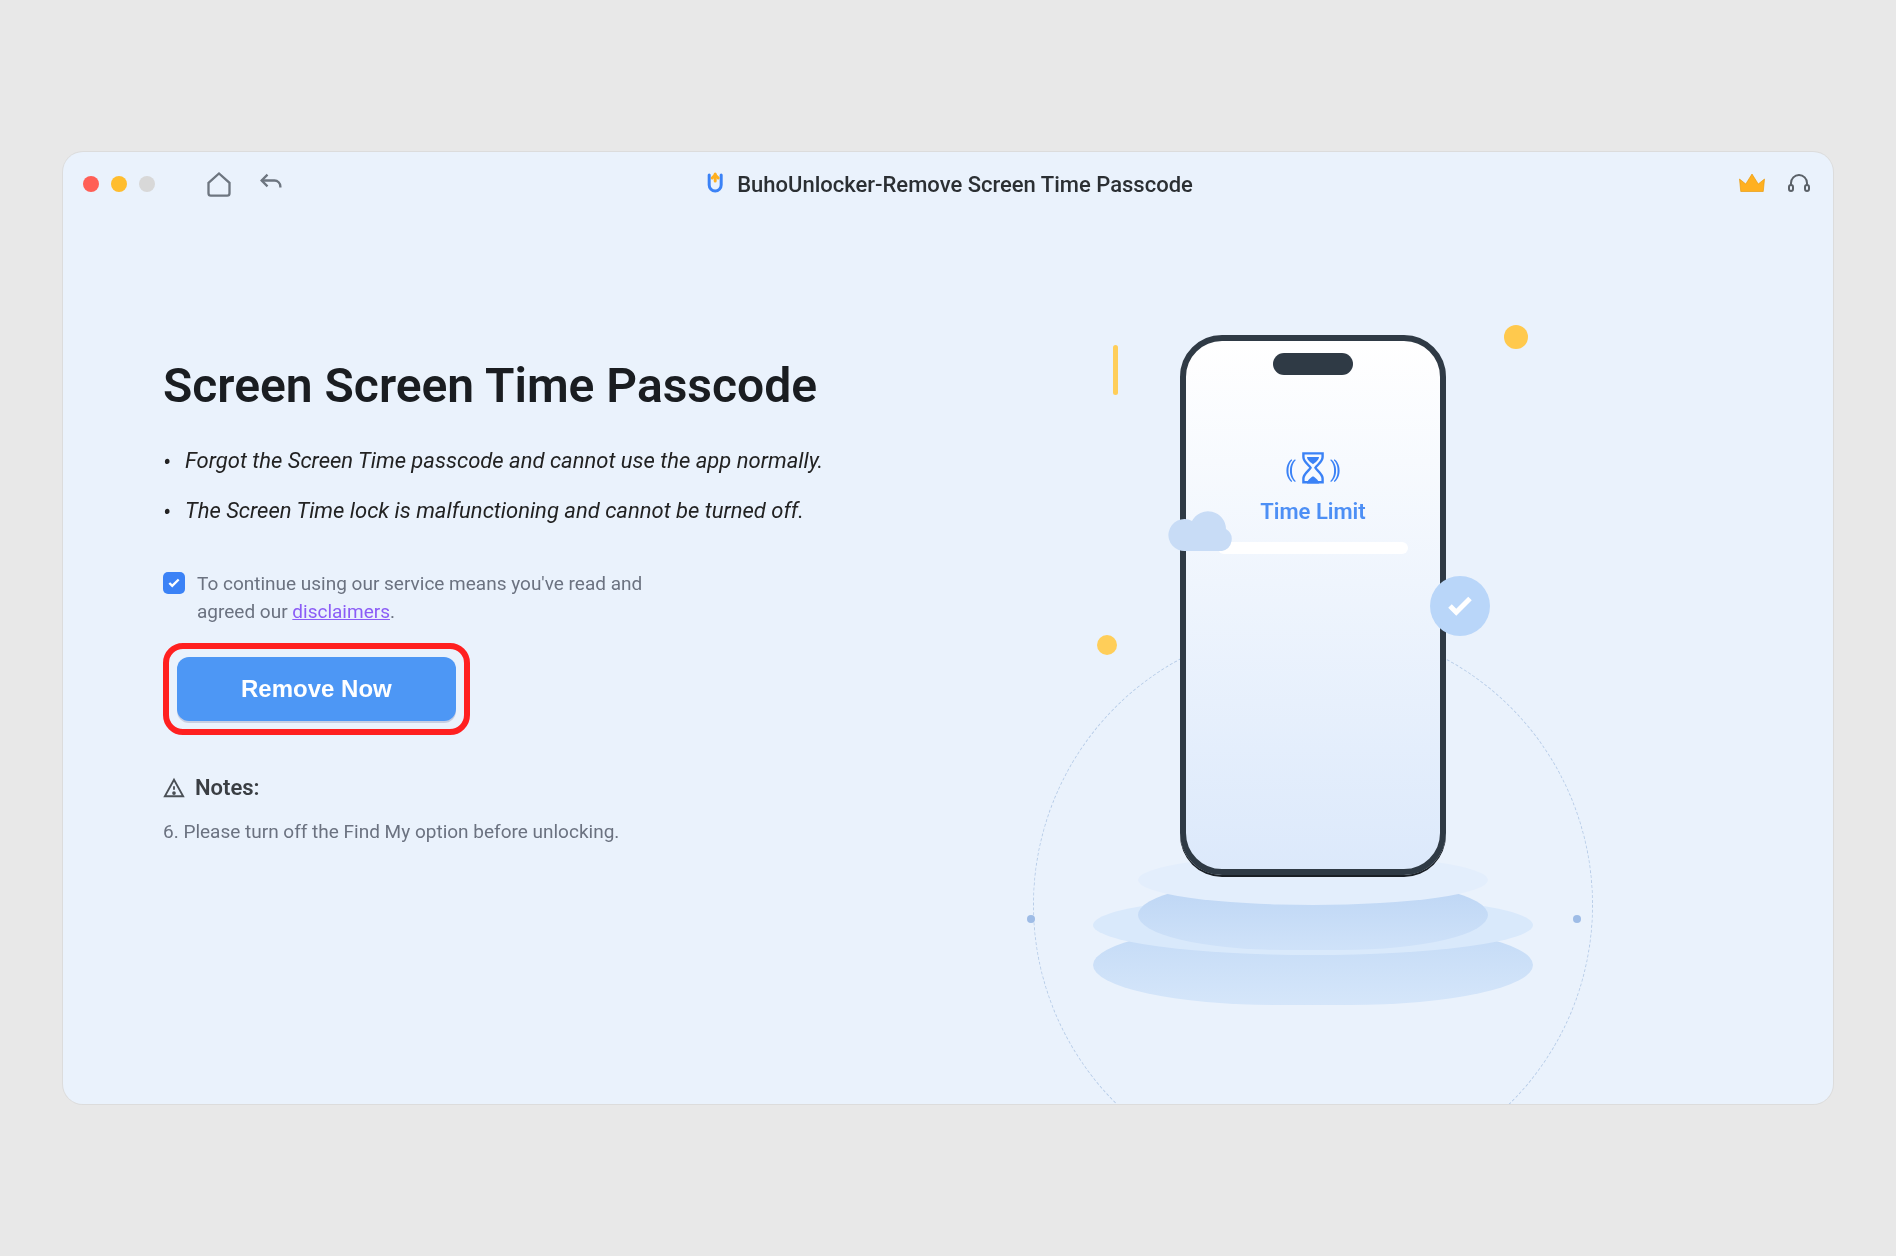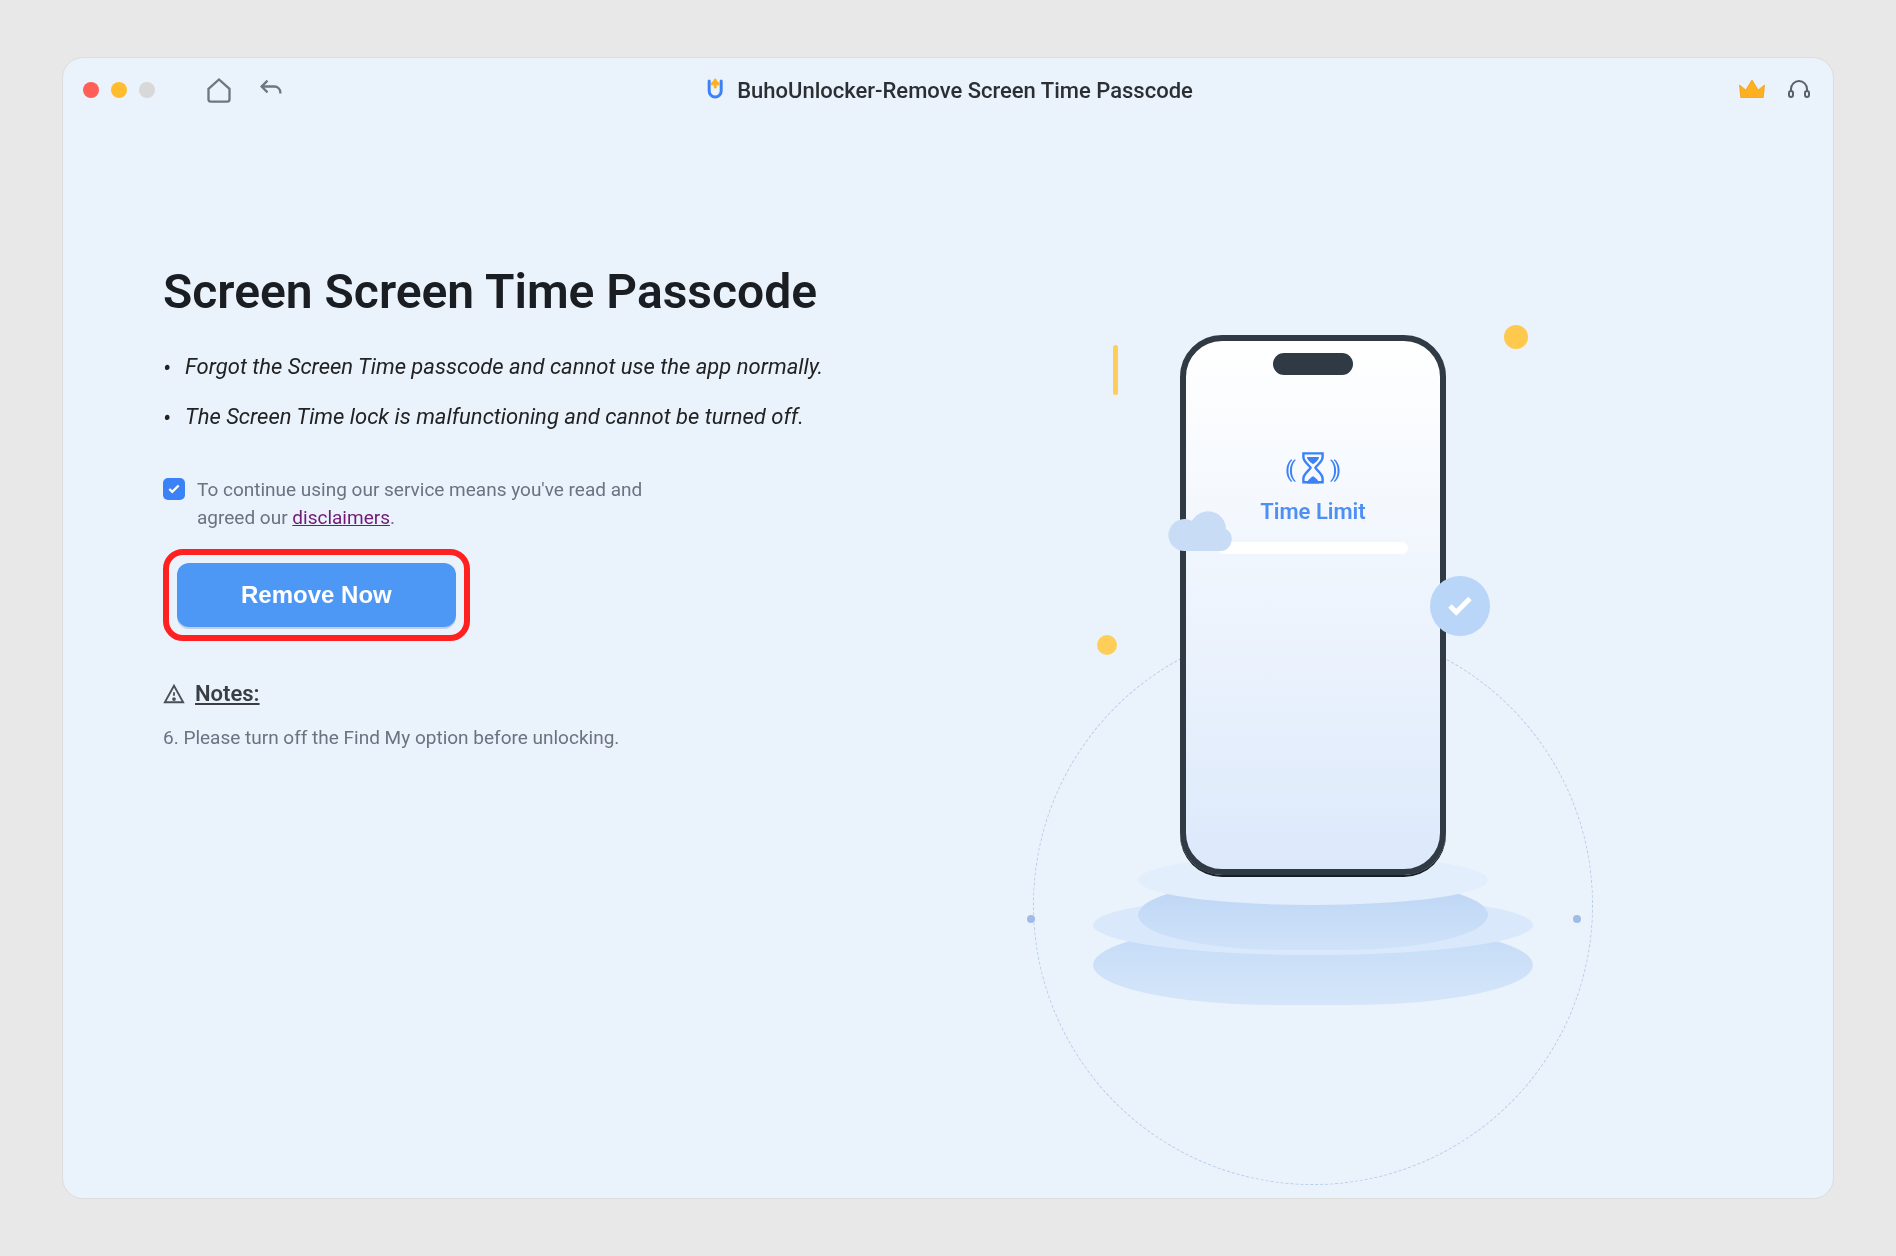--- a/index.html
+++ b/index.html
@@ -7,21 +7,21 @@
     font-family: -apple-system, BlinkMacSystemFont, "Segoe UI", Roboto, sans-serif;
     background: #e8e8e8;
     width: 1896px;
     height: 1256px;
     display: flex;
     align-items: center;
     justify-content: center;
   }
   .window {
     width: 1770px;
-    height: 1140px;
+    height: 952px;
     background: #eaf2fc;
     border-radius: 20px;
     box-shadow: 0 0 0 1px rgba(0,0,0,0.05);
     overflow: hidden;
     position: relative;
   }
   .titlebar {
     height: 64px;
     display: flex;
     align-items: center;
@@ -83,42 +83,42 @@
     background: #3b82f6;
     border-radius: 5px;
     display: flex;
     align-items: center;
     justify-content: center;
     flex-shrink: 0;
     margin-top: 2px;
   }
   .checkbox svg { width: 14px; height: 14px; color: white; }
   .agree-text { font-size: 19px; color: #6b7280; line-height: 1.45; max-width: 500px; }
-  .agree-text a { color: #701a75; text-decoration: underline; }
+  .agree-text a { color: #8b5cf6; text-decoration: underline; }
   .cta-wrap {
     display: inline-block;
     padding: 8px;
     border: 6px solid #ff2020;
     border-radius: 20px;
     margin-bottom: 40px;
   }
   .cta-button {
     background: #4d97f5;
     color: white;
     font-size: 24px;
     font-weight: 600;
     border: none;
     border-radius: 12px;
     padding: 18px 64px;
     cursor: pointer;
     box-shadow: 0 2px 0 rgba(0,0,80,0.15);
   }
   .notes-header { display: flex; align-items: center; gap: 10px; margin-bottom: 14px; }
   .notes-header svg { width: 22px; height: 22px; color: #4a4f55; }
-  .notes-header span { font-size: 22px; font-weight: 600; color: #3a3e43; text-decoration: underline; }
+  .notes-header span { font-size: 22px; font-weight: 600; color: #3a3e43; }
   .notes-list { list-style: none; }
   .notes-list li { font-size: 19px; color: #6b7280; line-height: 1.9; }
   .right-col {
     flex: 1;
     position: relative;
     display: flex;
     align-items: center;
     justify-content: center;
   }
   .illustration { position: relative; width: 600px; height: 720px; }

